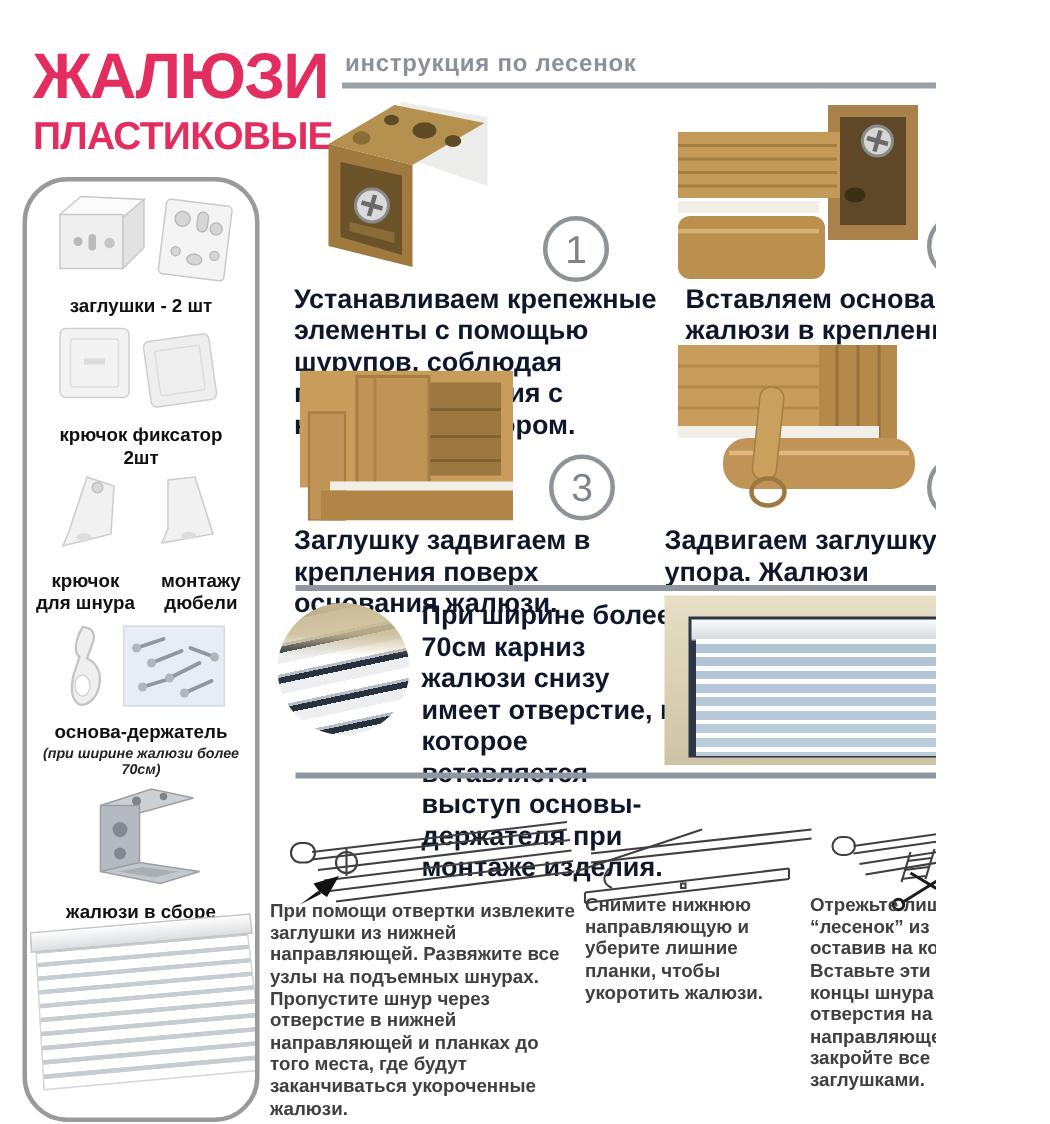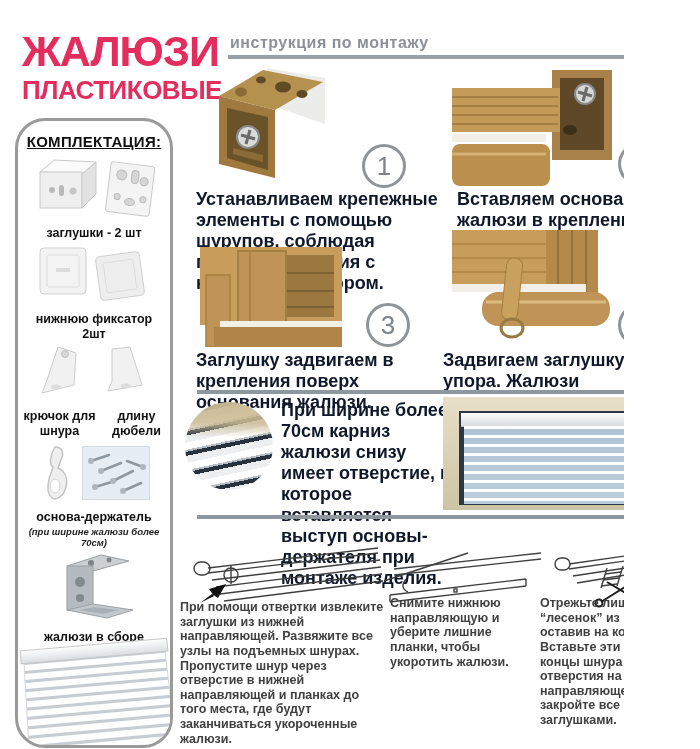--- a/index.html
+++ b/index.html
@@ -57,25 +57,24 @@
 </style>
 </head>
 <body>
 
 <div id="page">
 
   <div class="title">
     <div class="l1">ЖАЛЮЗИ</div>
     <div class="l2">ПЛАСТИКОВЫЕ</div>
   </div>
-  <div class="subtitle">инструкция по монтажу</div>
+  <div class="subtitle">инструкция по лесенок</div>
   <div class="subtitle-rule"></div>
 
   <div class="sidebar">
-    <div class="sb-title">КОМПЛЕКТАЦИЯ:</div>
 
     <svg class="sb-img" width="128" height="66" viewBox="0 0 128 66">
       <polygon points="10,20 24,8 66,10 52,22" fill="#fbfbfb" stroke="#c9c9c9"></polygon>
       <rect x="10" y="20" width="42" height="36" fill="#efefef" stroke="#c9c9c9"></rect>
       <polygon points="52,22 66,10 66,42 52,56" fill="#e2e2e2" stroke="#c9c9c9"></polygon>
       <circle cx="22" cy="38" r="3" fill="#b9b9b9"></circle>
       <rect x="29" y="33" width="5" height="11" rx="2.5" fill="#b9b9b9"></rect>
       <circle cx="43" cy="39" r="3.5" fill="#c6c6c6"></circle>
       <g transform="rotate(7 100 38)">
         <rect x="78" y="12" width="44" height="50" rx="3" fill="#f4f4f4" stroke="#c9c9c9"></rect>
@@ -92,32 +91,32 @@
     <svg class="sb-img" width="120" height="62" viewBox="0 0 120 62">
       <rect x="6" y="6" width="46" height="46" rx="4" fill="#f3f3f3" stroke="#cfcfcf"></rect>
       <rect x="13" y="13" width="32" height="32" rx="2" fill="none" stroke="#dedede"></rect>
       <rect x="22" y="26" width="14" height="4" fill="#dcdcdc"></rect>
       <g transform="rotate(-8 86 34)">
         <rect x="64" y="12" width="44" height="44" rx="4" fill="#eeeeee" stroke="#cfcfcf"></rect>
         <rect x="71" y="19" width="30" height="30" rx="2" fill="none" stroke="#dcdcdc"></rect>
       </g>
     </svg>
 
-    <div class="sb-label">нижнюю фиксатор 2шт</div>
+    <div class="sb-label">крючок фиксатор 2шт</div>
     <svg class="sb-img" width="120" height="56" viewBox="0 0 120 56">
       <polygon points="24,4 42,10 40,42 8,50 12,40" fill="#f1f1f1" stroke="#cccccc"></polygon>
       <circle cx="31" cy="11" r="3.5" fill="#d8d8d8" stroke="#c0c0c0"></circle>
       <ellipse cx="22" cy="44" rx="5" ry="2.5" fill="#dddddd"></ellipse>
       <polygon points="78,6 96,4 108,42 74,48 78,38" fill="#f1f1f1" stroke="#cccccc"></polygon>
       <ellipse cx="92" cy="43" rx="5" ry="2.5" fill="#dddddd"></ellipse>
     </svg>
 
     <div class="sb-row">
       <div class="sb-label" style="margin:4px 0 0;">крючок для шнура</div>
-      <div class="sb-label" style="margin:4px 0 0;">длину дюбели</div>
+      <div class="sb-label" style="margin:4px 0 0;">монтажу дюбели</div>
     </div>
     <div class="sb-row" style="align-items:center;">
       <svg width="34" height="58" viewBox="0 0 34 58">
         <path d="M17,3 c6,0 9,4 7,10 l-4,11 c7,3 10,10 8,19 c-2,9 -10,14 -14,11 c-4,-3 -5,-10 -3,-19 l4,-12 c-4,-3 -3,-11 2,-20 z" fill="#efefef" stroke="#c3c3c3" stroke-width="1.5"></path>
         <ellipse cx="17" cy="42" rx="5" ry="7" fill="#ffffff" stroke="#d2d2d2"></ellipse>
       </svg>
       <svg class="screws-box" width="66" height="52" viewBox="0 0 66 52">
         <g stroke="#8e98a2" stroke-width="2.6" stroke-linecap="round">
           <line x1="8" y1="14" x2="26" y2="8"></line>
             <line x1="18" y1="24" x2="38" y2="16"></line>

